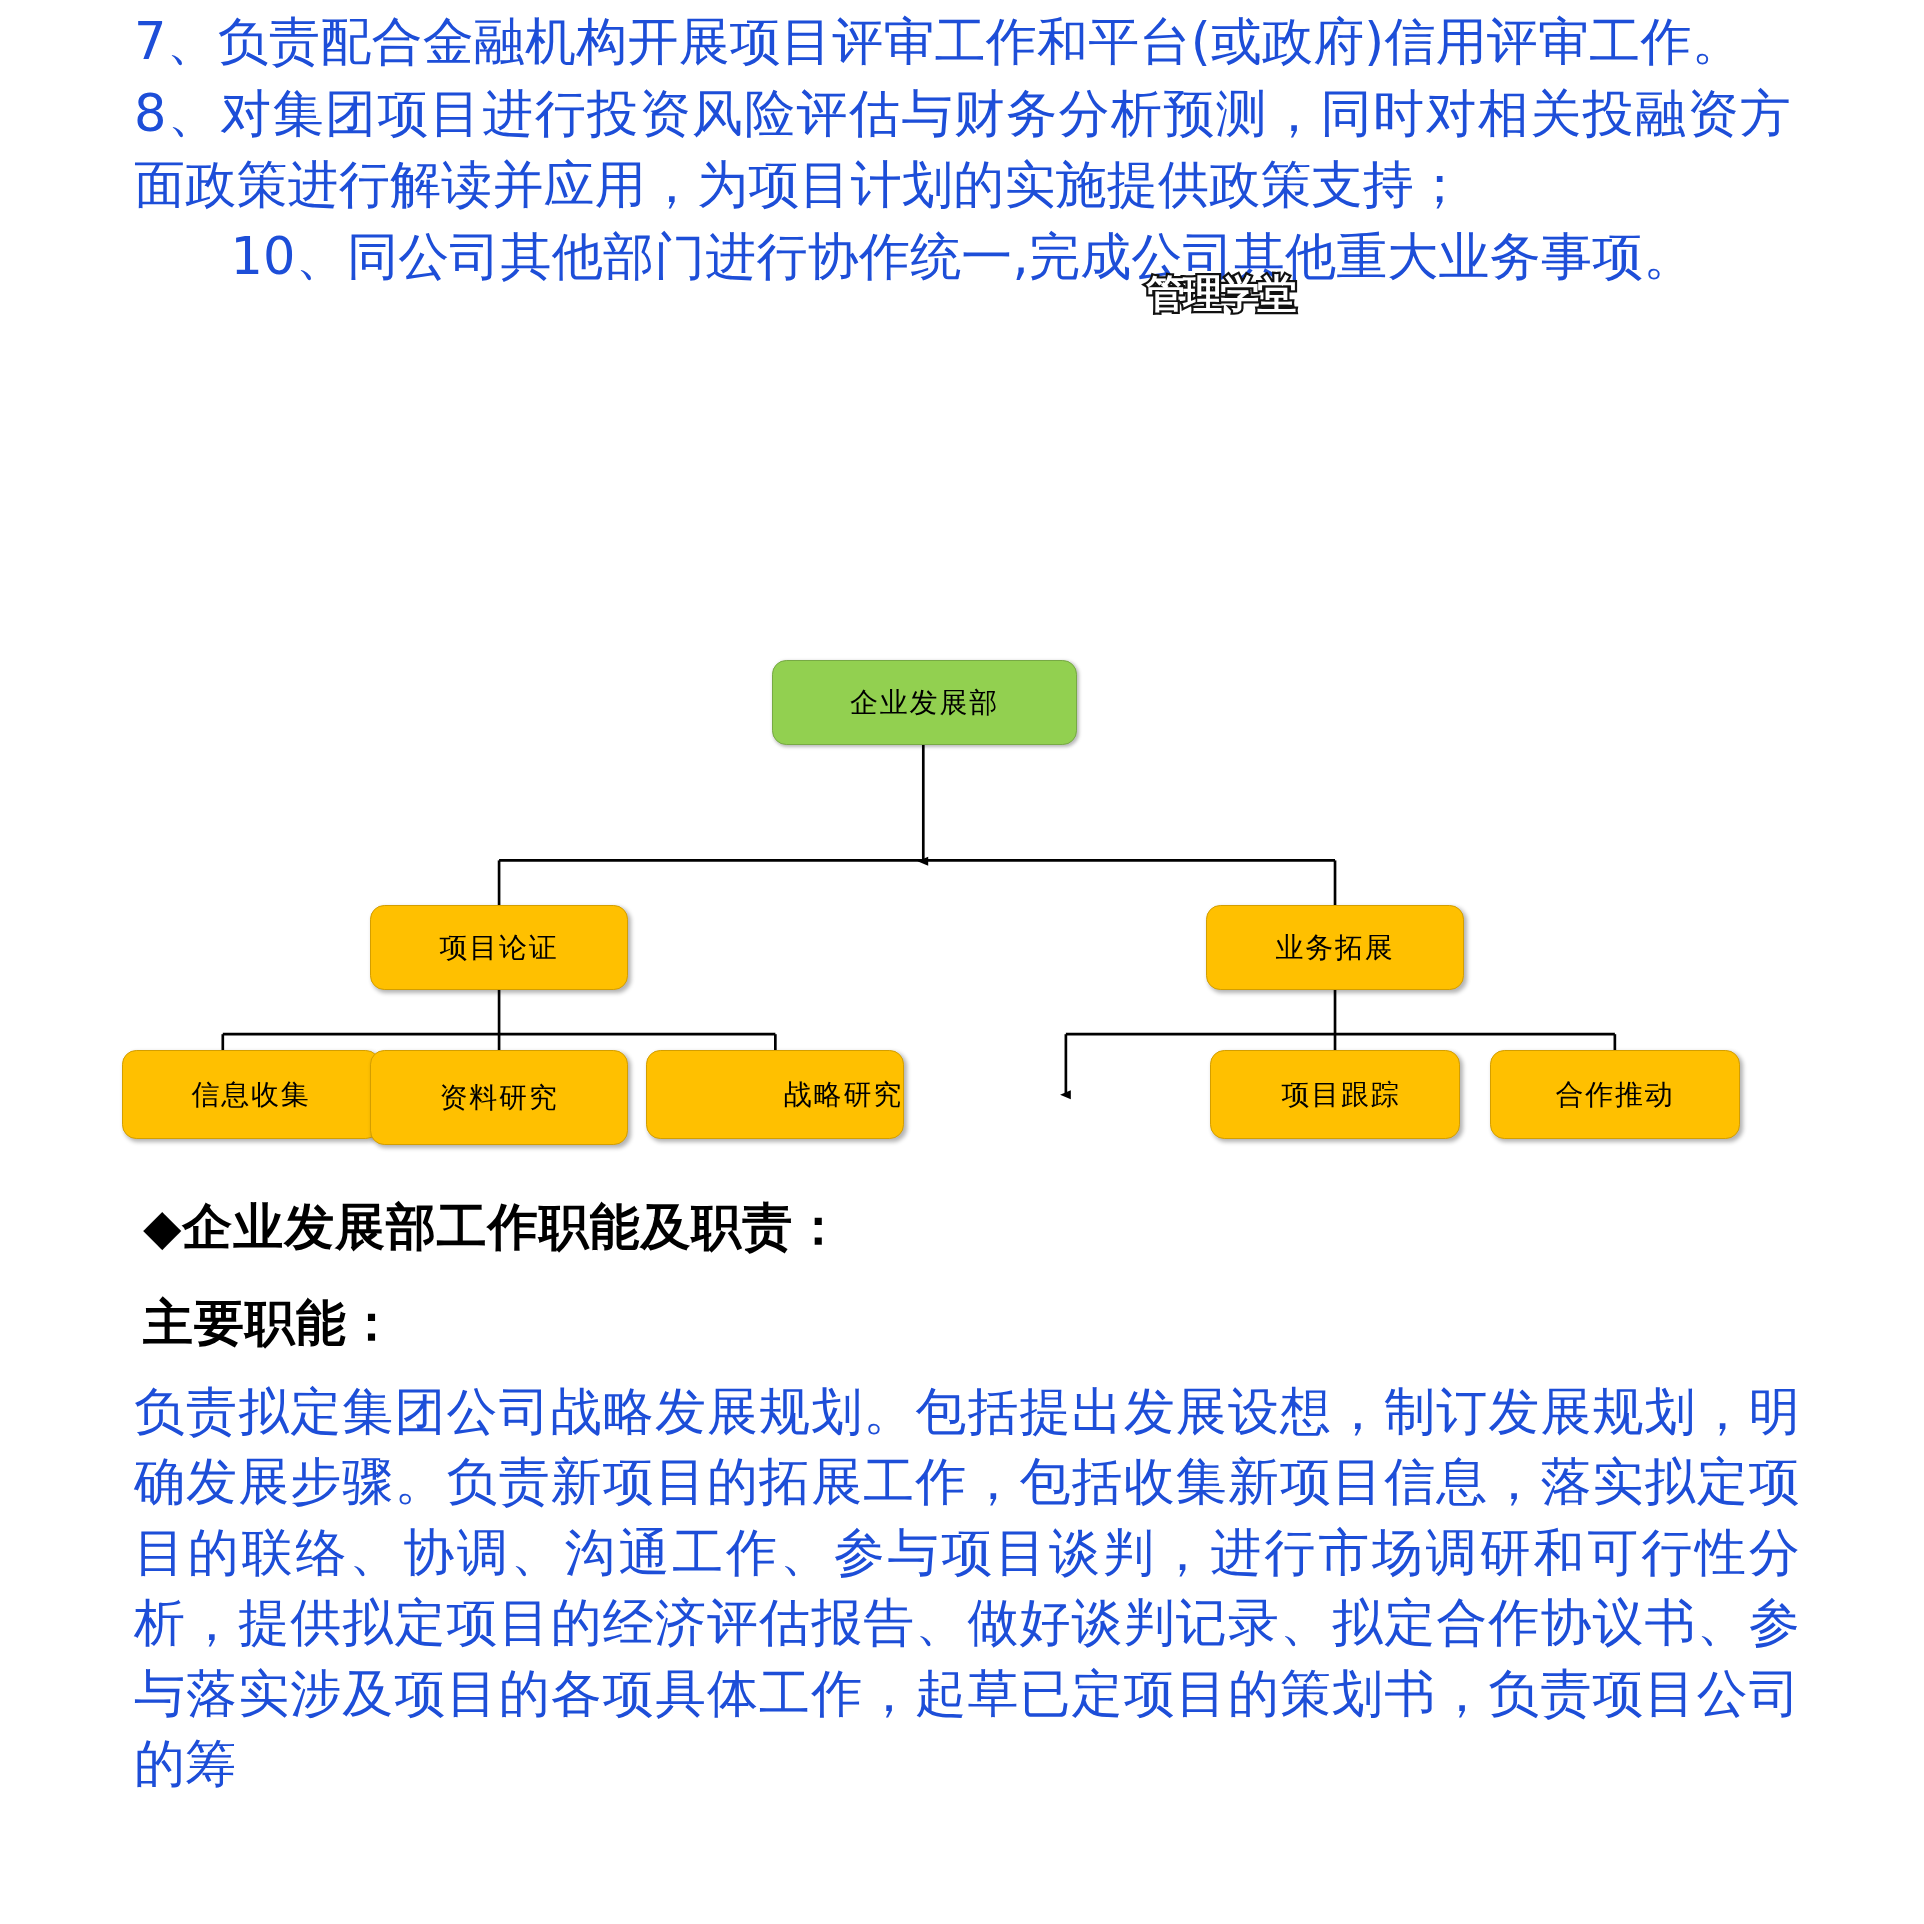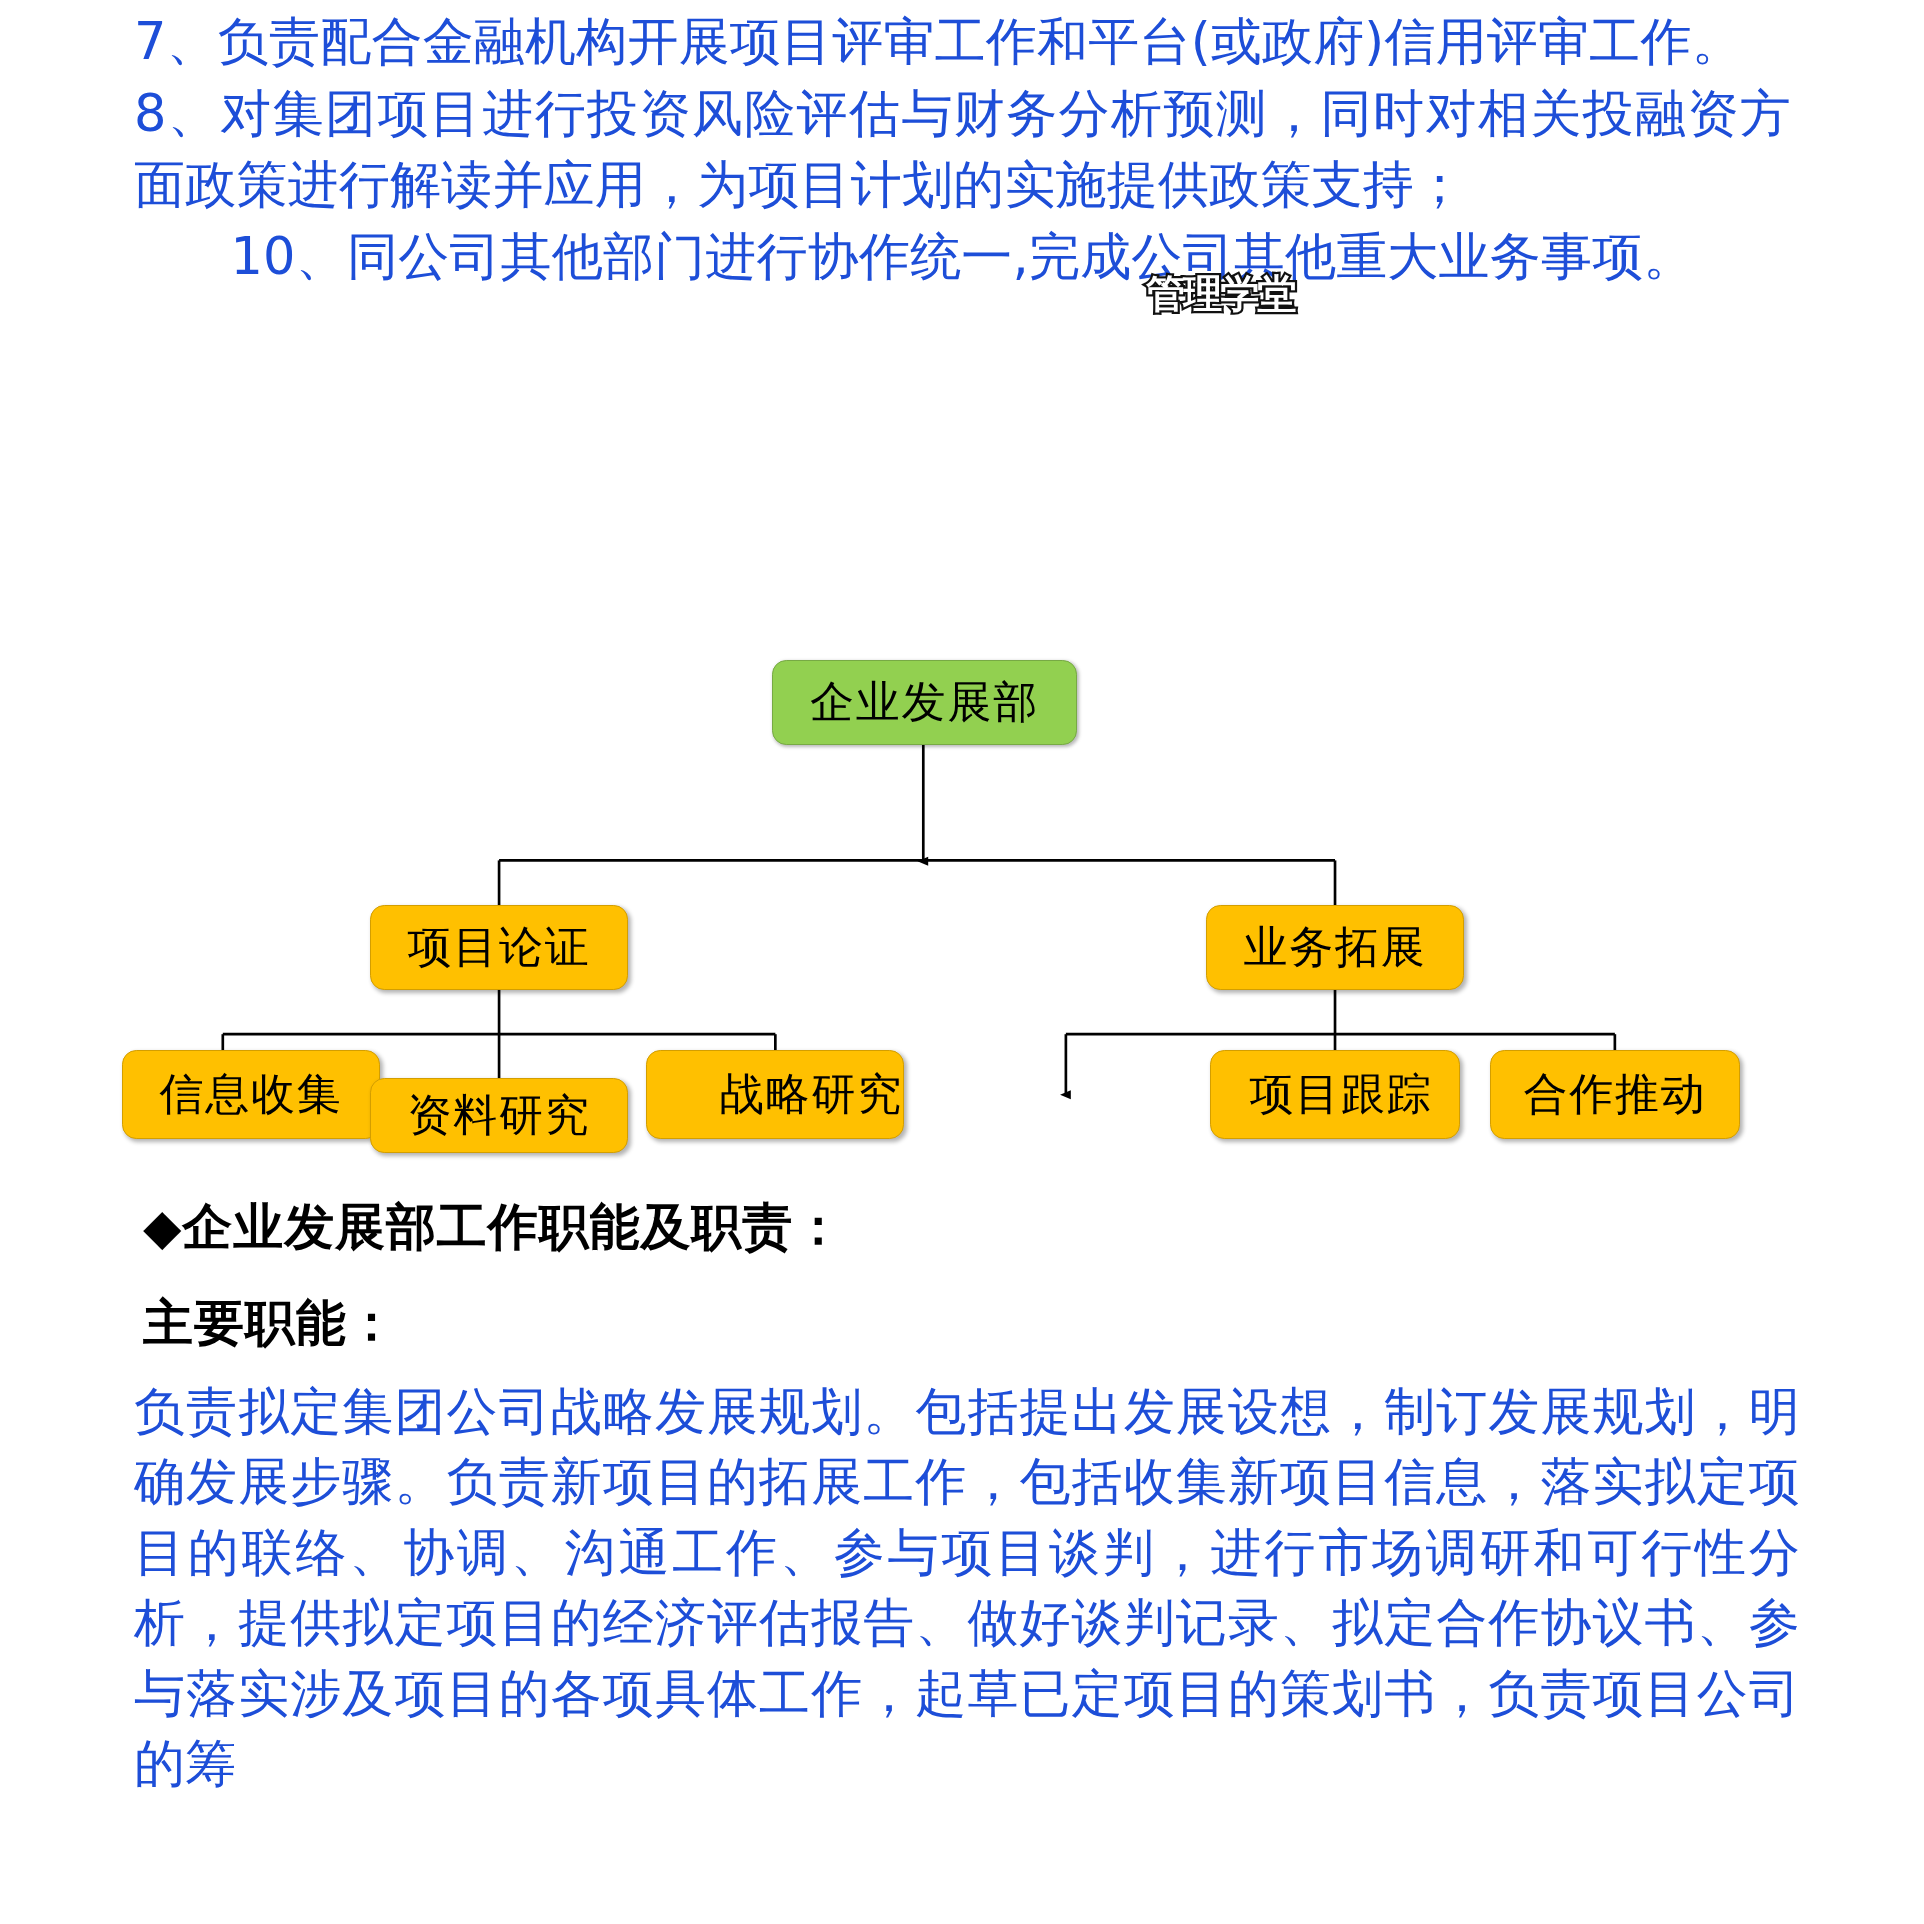--- a/index.html
+++ b/index.html
@@ -73,21 +73,21 @@
     top: 0;
   }
 
   .node {
     position: absolute;
     box-sizing: border-box;
     border-radius: 14.3px;
     display: flex;
     align-items: center;
     justify-content: center;
-    font-size: 44px;
+    font-size: 28px;
     color: #000000;
     letter-spacing: 1.8px;
     white-space: nowrap;
     z-index: 5;
   }
   .node-root {
     background: #92d050;
     border: 1.8px solid #77aa44;
     box-shadow: 1.8px 1.8px 3.6px rgba(0,0,0,0.28);
   }
@@ -165,21 +165,21 @@
     <div class="node node-mid" style="left:370px; top:263px; width:258px; height:85px;">
       <span>项目论证</span>
     </div>
     <div class="node node-mid" style="left:1206px; top:263px; width:258px; height:85px;">
       <span>业务拓展</span>
     </div>
 
     <div class="node node-leaf" style="left:94px; top:408px; width:258px; height:89px;margin-left:28px;">
       <span>信息收集</span>
     </div>
-    <div class="node node-leaf" style="left:370px; top:408px; width:258px; height:75px;margin-top:28px;">
+    <div class="node node-leaf" style="left:370px; top:408px; width:258px; height:95px;">
       <span>资料研究</span>
     </div>
     <div class="node node-leaf" style="left:646px; top:408px; width:258px; height:89px;justify-content:flex-end;">
       <span>战略研究</span>
     </div>
 
     <div class="node node-leaf" style="left:1210px; top:408px; width:250px; height:89px;padding-left:12px;">
       <span>项目跟踪</span>
     </div>
     <div class="node node-leaf" style="left:1490px; top:408px; width:250px; height:89px;">

